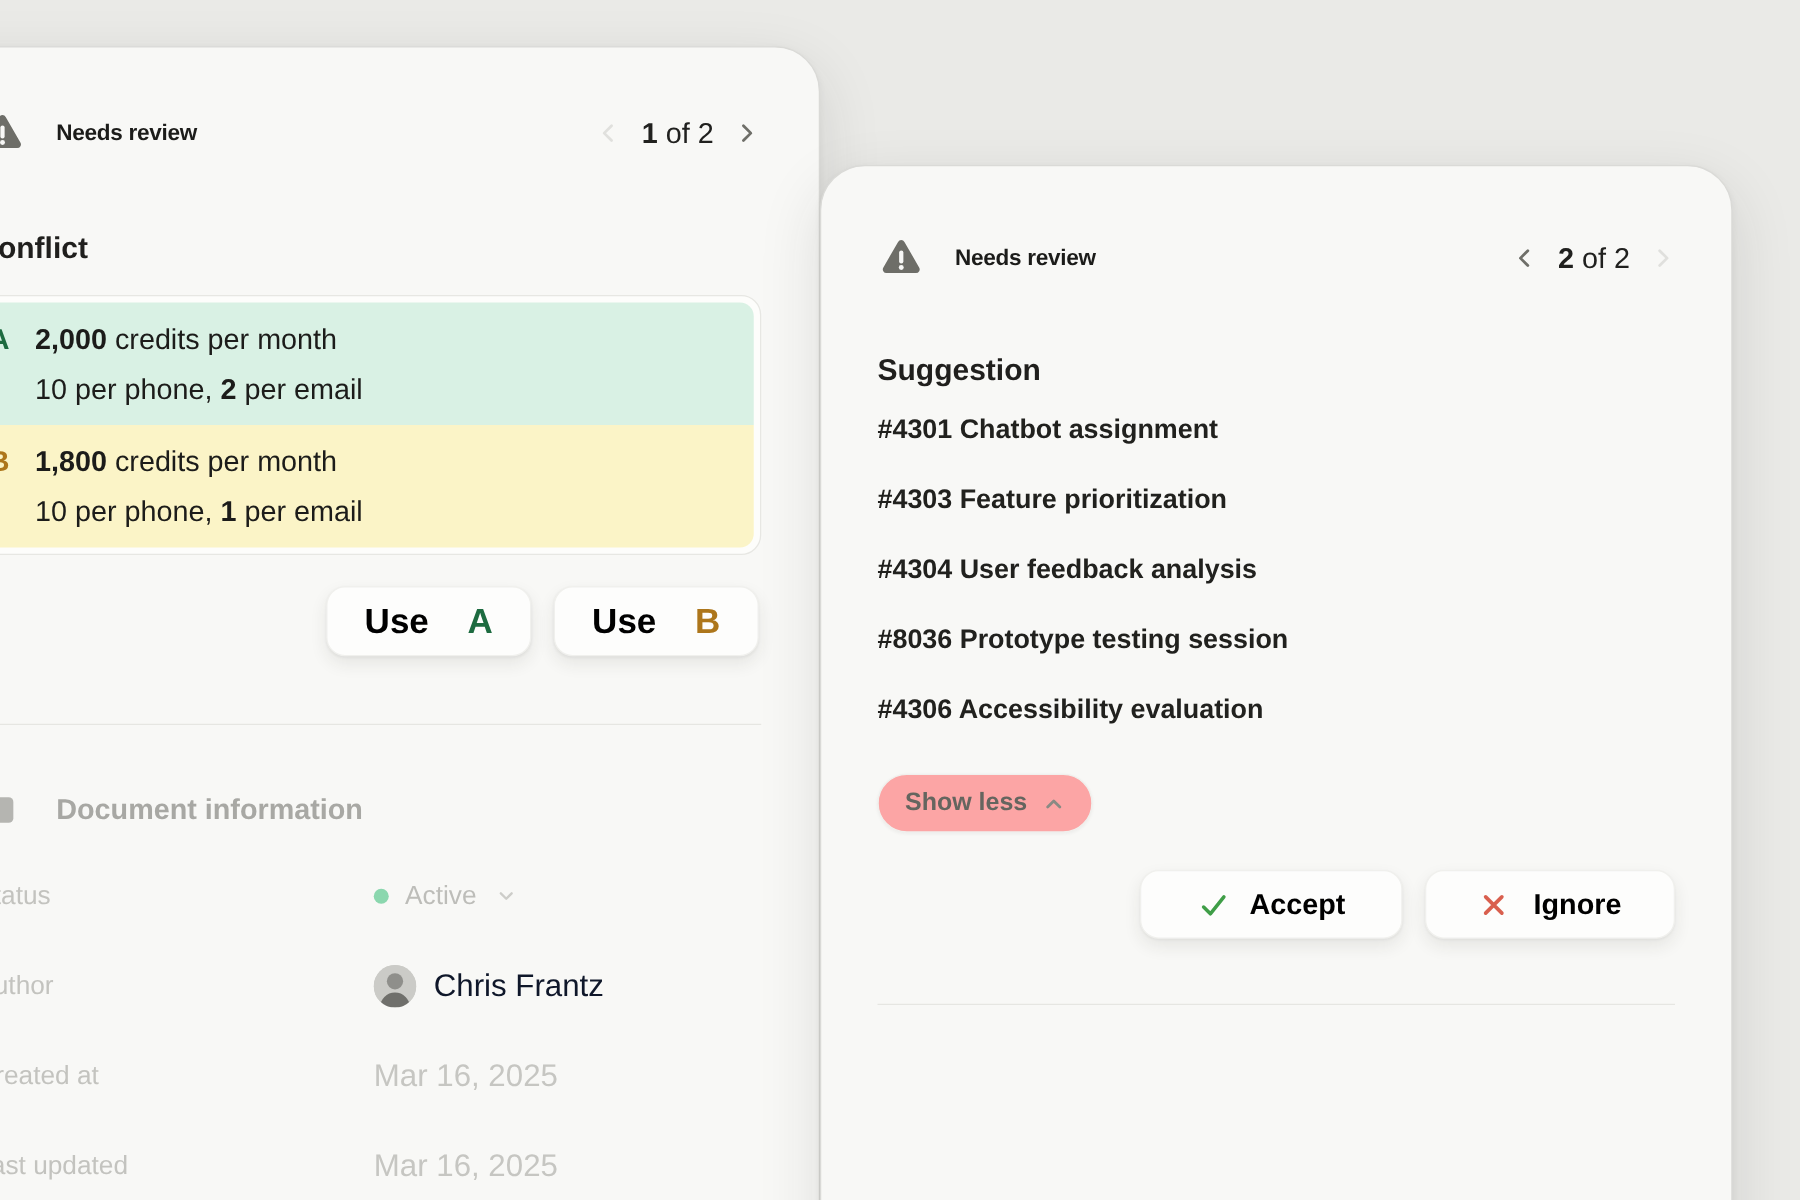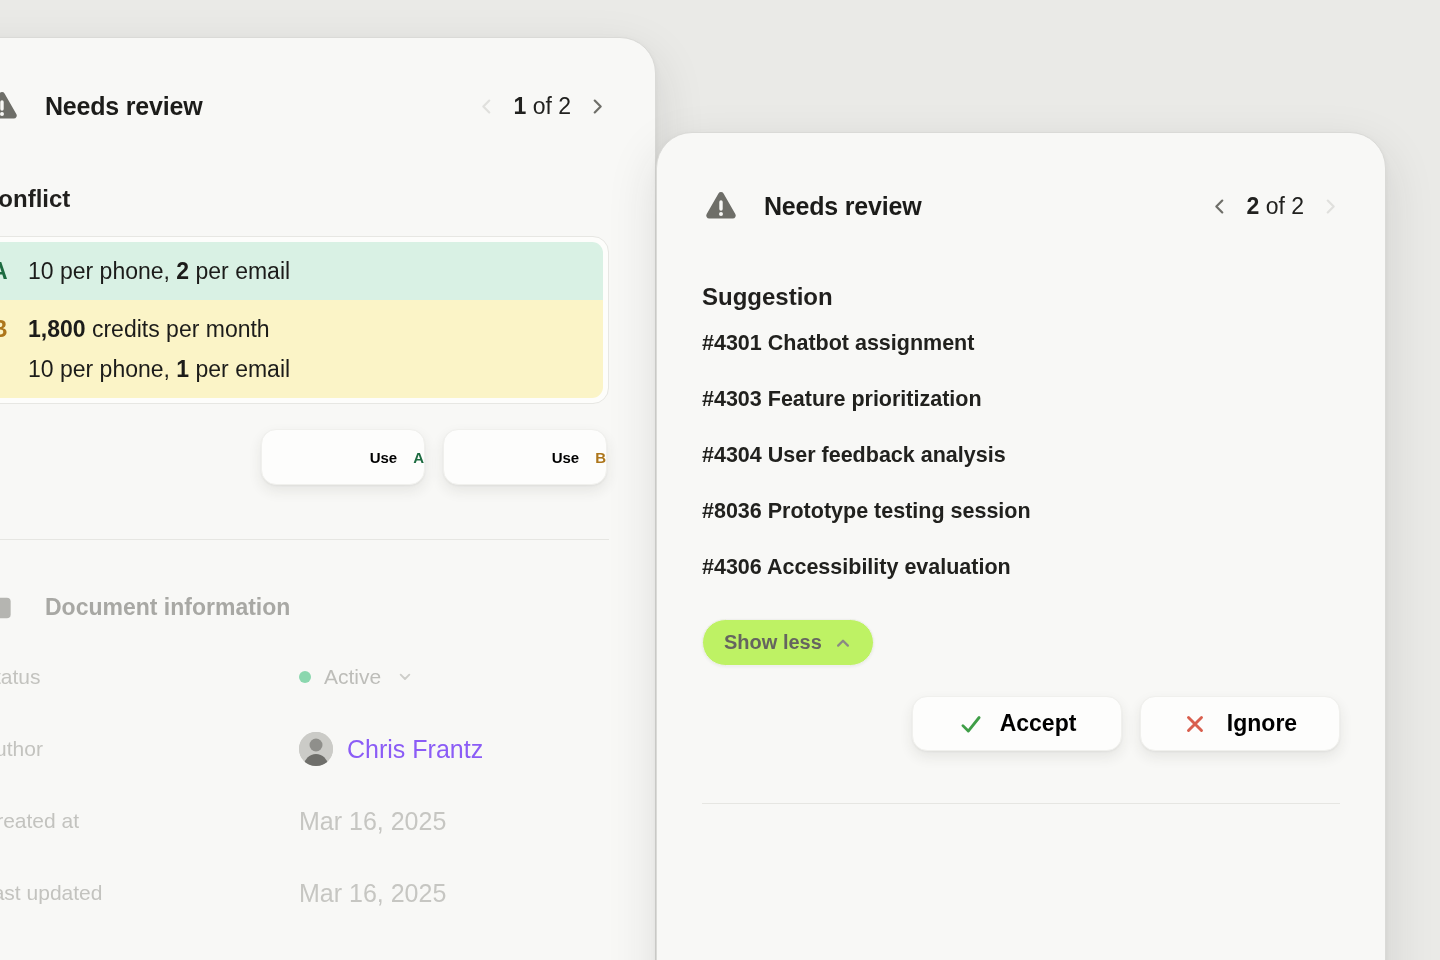--- a/index.html
+++ b/index.html
@@ -21,21 +21,21 @@
   .panel-left  { left: -116px; top: 37px;  width: 772px; height: 1000px; padding: 0 48px 0 96px; }
   .panel-right { left: 656px;  top: 132px; width: 730px; height: 900px;  padding: 0 45px; }
 
   
   .hdr { display: flex; align-items: center; }
   .panel-left  .hdr { margin-top: 51px; }
   .panel-right .hdr { margin-top: 56px; }
   .warn-icon { width: 34px; height: 34px; flex: 0 0 34px; }
   .panel-left .warn-icon { margin-left: 4px; }
   .panel-right .warn-icon { margin-left: 2px; }
-  .hdr-title { font-size: 25px; font-weight: 700; letter-spacing: -0.2px; margin-left: 26px; }
+  .hdr-title { font-size: 18px; font-weight: 700; letter-spacing: -0.2px; margin-left: 26px; }
   .pager { margin-left: auto; display: flex; align-items: center; gap: 17px; }
   .pg-chev { width: 19px; height: 19px; cursor: pointer; }
   .pg-chev.enabled  { color: #6f6f69; }
   .pg-chev.disabled { color: #e0e0dd; }
   .pg-text { font-size: 23px; color: #21211f; white-space: nowrap; }
   .pg-text .cur { font-weight: 700; }
 
   .section-heading { font-size: 24px; color: #201f1d; }
   .panel-left  .section-heading { margin-top: 62px; }
   .panel-right .section-heading { margin-top: 60px; }
@@ -61,21 +61,21 @@
   .use-row { display: flex; justify-content: flex-end; gap: 18px; margin-top: 25px; }
   .btn {
     display: flex; align-items: center; justify-content: center;
     background: #fdfdfc;
     border: 1px solid #f0f0ed;
     border-radius: 15px;
     box-shadow: 0 1px 2px rgba(40,40,35,0.05), 0 6px 14px rgba(40,40,35,0.09);
     cursor: pointer;
     font-weight: 700;
   }
-  .use-btn { width: 164px; height: 56px; font-size: 15px; gap: 16px; justify-content: flex-end; }
+  .use-btn { width: 164px; height: 56px; font-size: 28px; gap: 31px; }
   .use-opt.a { color: #1d6b40; }
   .use-opt.b { color: #ad761b; }
 
   .divider { border: none; border-top: 1px solid #e6e6e2; height: 0; }
   .panel-left  .divider { margin-top: 54px; margin-left: -20px; width: 648px; }
   .panel-right .divider { margin-top: 52px; }
 
   
   .docinfo-hdr { display: flex; align-items: center; margin-top: 54px; }
   .doc-icon { width: 26px; height: 26px; margin-left: 8px; flex: 0 0 26px; }
@@ -92,21 +92,21 @@
   }
   .big-date { font-size: 25px; color: #c6c6c2; }
 
   
   .desc { margin-top: 28px; font-size: 21px; line-height: 33px; color: #2a2a27; max-width: 648px; }
   .ticket-list { margin-top: 16px; }
   .ticket { font-size: 21.5px; font-weight: 700; line-height: 32px; margin-bottom: 24px; color: #21211e; cursor: default; }
   .show-less {
     display: inline-flex; align-items: center; gap: 12px;
     margin-top: 12px; height: 47px; padding: 0 21px;
-    background: #bef264; border: 1px solid #f0f0ed; border-radius: 999px;
+    background: #fca5a5; border: 1px solid #f0f0ed; border-radius: 999px;
     box-shadow: 0 1px 3px rgba(40,40,35,0.06);
     font-size: 20px; font-weight: 700; color: #65655f; cursor: pointer;
   }
   .show-less .chev-up { width: 18px; height: 18px; color: #8a8a84; }
   .action-row { display: flex; justify-content: flex-end; gap: 18px; margin-top: 30px; }
   .action-btn { height: 55px; font-size: 23px; gap: 16px; }
   .accept-btn { width: 210px; align-items: center; }
   .ignore-btn { width: 200px; gap: 20px; }
   .check-icon { width: 26px; height: 26px; color: #3f9e47; }
   .x-icon { width: 24px; height: 24px; color: #d95f4e; }
@@ -132,20 +132,21 @@
         </svg>
     </div>
   </div>
 
   <h2 class="section-heading">Conflict</h2>
 
   <div class="diff-box">
     <div class="diff-row a">
       <div class="diff-label a">A</div>
       <div class="diff-text">
+        <div><strong>2,000</strong><span> credits per month</span></div>
         <div><span>10 per phone, </span><strong>2</strong><span> per email</span></div>
       </div>
     </div>
     <div class="diff-row b">
       <div class="diff-label b">B</div>
       <div class="diff-text">
         <div><strong>1,800</strong><span> credits per month</span></div>
         <div><span>10 per phone, </span><strong>1</strong><span> per email</span></div>
       </div>
     </div>
@@ -185,21 +186,21 @@
     <div class="info-row">
       <div class="info-label">Author</div>
       <div class="info-value">
         <span class="avatar">
           <svg viewBox="0 0 34 34" width="34" height="34">
             <rect width="34" height="34" fill="#cbcbc7"></rect>
             <circle cx="17" cy="13" r="6.5" fill="#8f8f8b"></circle>
             <path d="M5 34 a12 12 0 0 1 24 0 Z" fill="#6f6f6b"></path>
           </svg>
         </span>
-        <span style="font-size:25px; color:#8b5cf6;">Chris Frantz</span>
+        <span style="font-size:25px; color:#0f172a;">Chris Frantz</span>
       </div>
     </div>
     <div class="info-row">
       <div class="info-label">Created at</div>
       <div class="info-value big-date">Mar 16, 2025</div>
     </div>
     <div class="info-row">
       <div class="info-label">Last updated</div>
       <div class="info-value big-date">Mar 16, 2025</div>
     </div>

